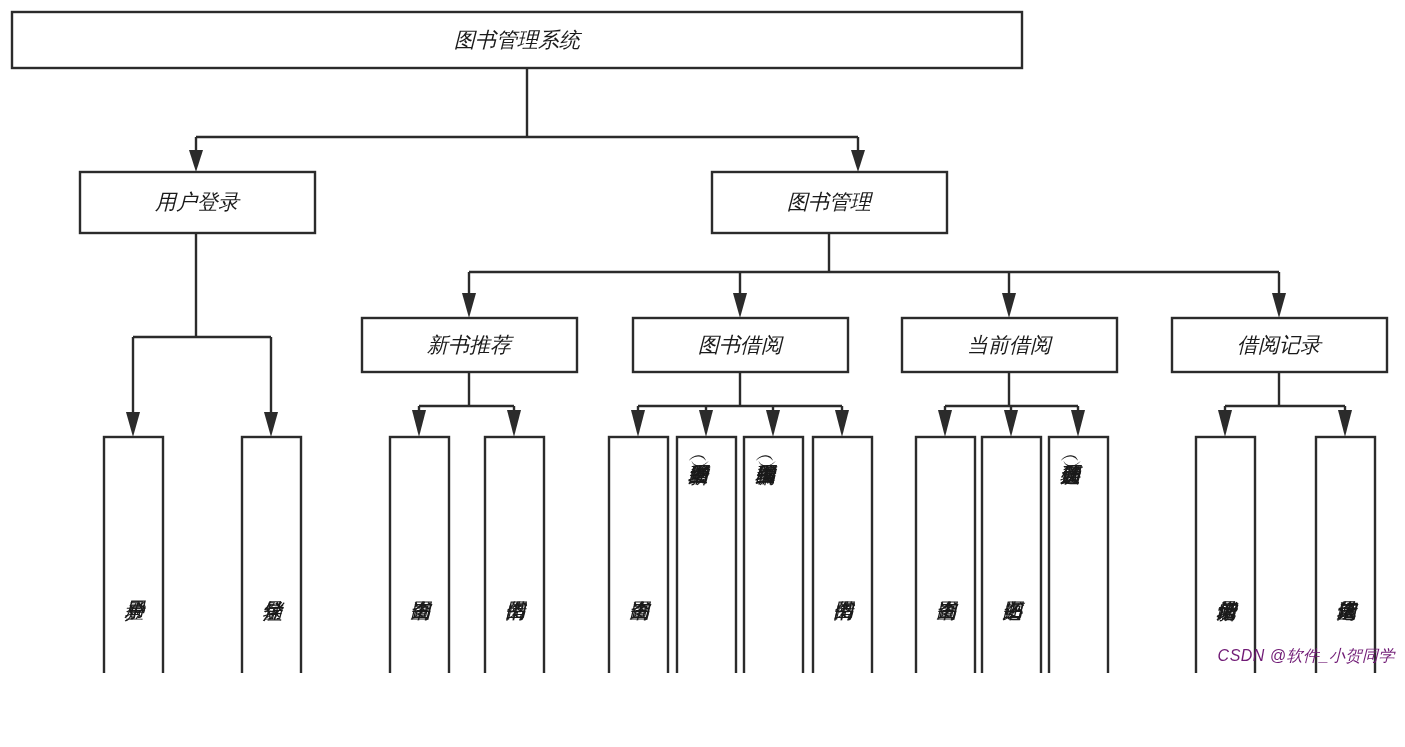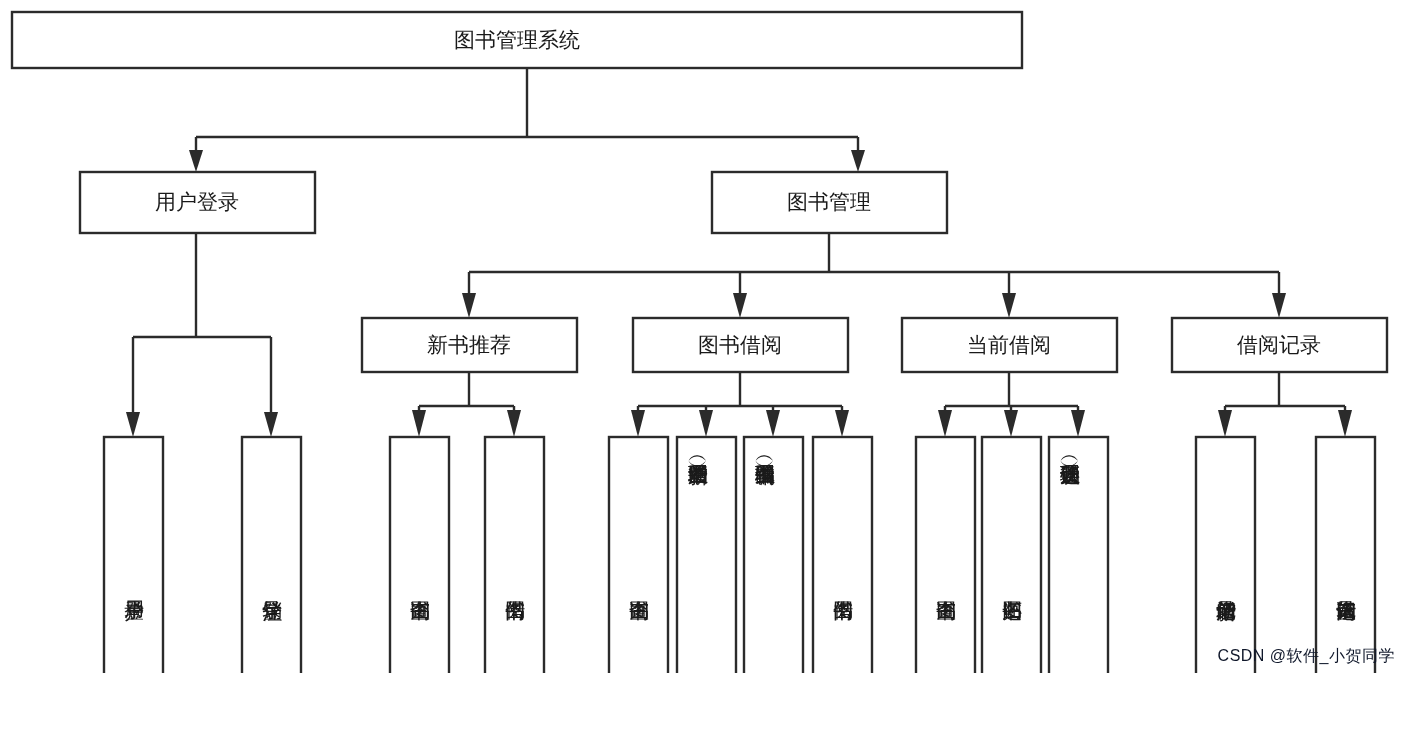--- a/index.html
+++ b/index.html
@@ -9,20 +9,21 @@
   }
   body {
     font-family: "Liberation Sans", "DejaVu Sans", sans-serif;
   }
   #diagram-root {
     position: relative;
     width: 1405px;
     height: 673px;
     background: #ffffff;
     overflow: hidden;
+    font-style: italic;
   }
   svg.flow {
     position: absolute;
     left: 0;
     top: 0;
     width: 1405px;
     height: 747px;
     display: block;
   }
   .node-box {
@@ -46,21 +47,21 @@
     text-anchor: middle;
     dominant-baseline: middle;
   }
   .node-label.vertical-label {
     font-size: 20px;
   }
   .watermark {
     position: absolute;
     right: 10px;
     bottom: 6px;
-    color: #0f172a;
+    color: #701a75;
     font-size: 16px;
     font-family: "Liberation Sans", "DejaVu Sans", sans-serif;
     letter-spacing: 0.5px;
     white-space: nowrap;
     user-select: none;
   }
 </style>
 </head>
 <body>
 

